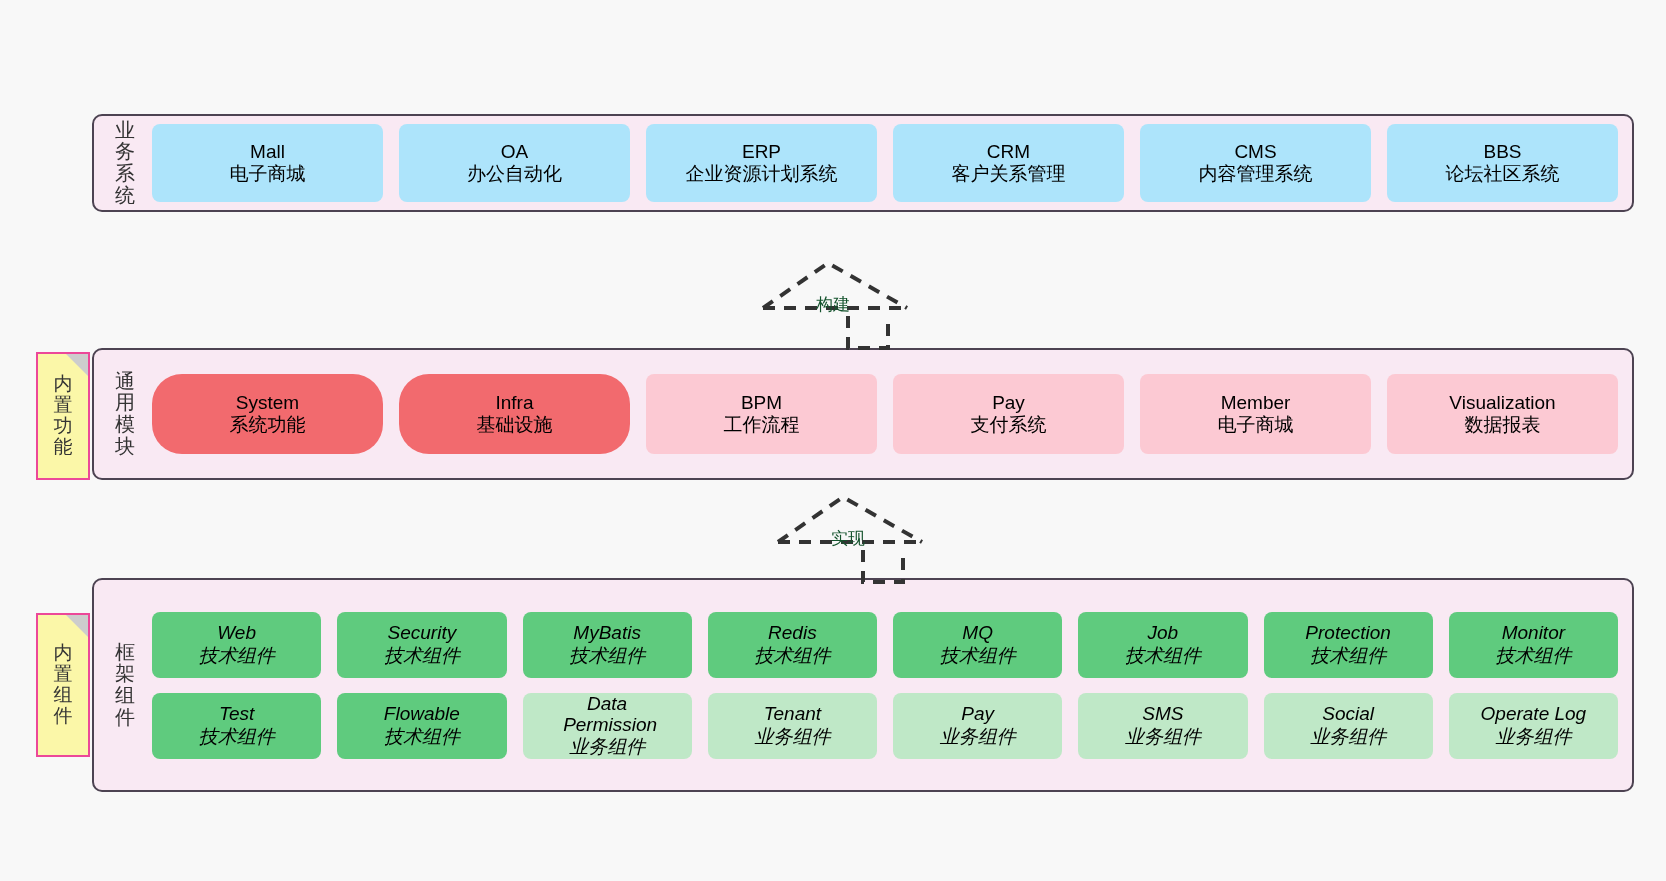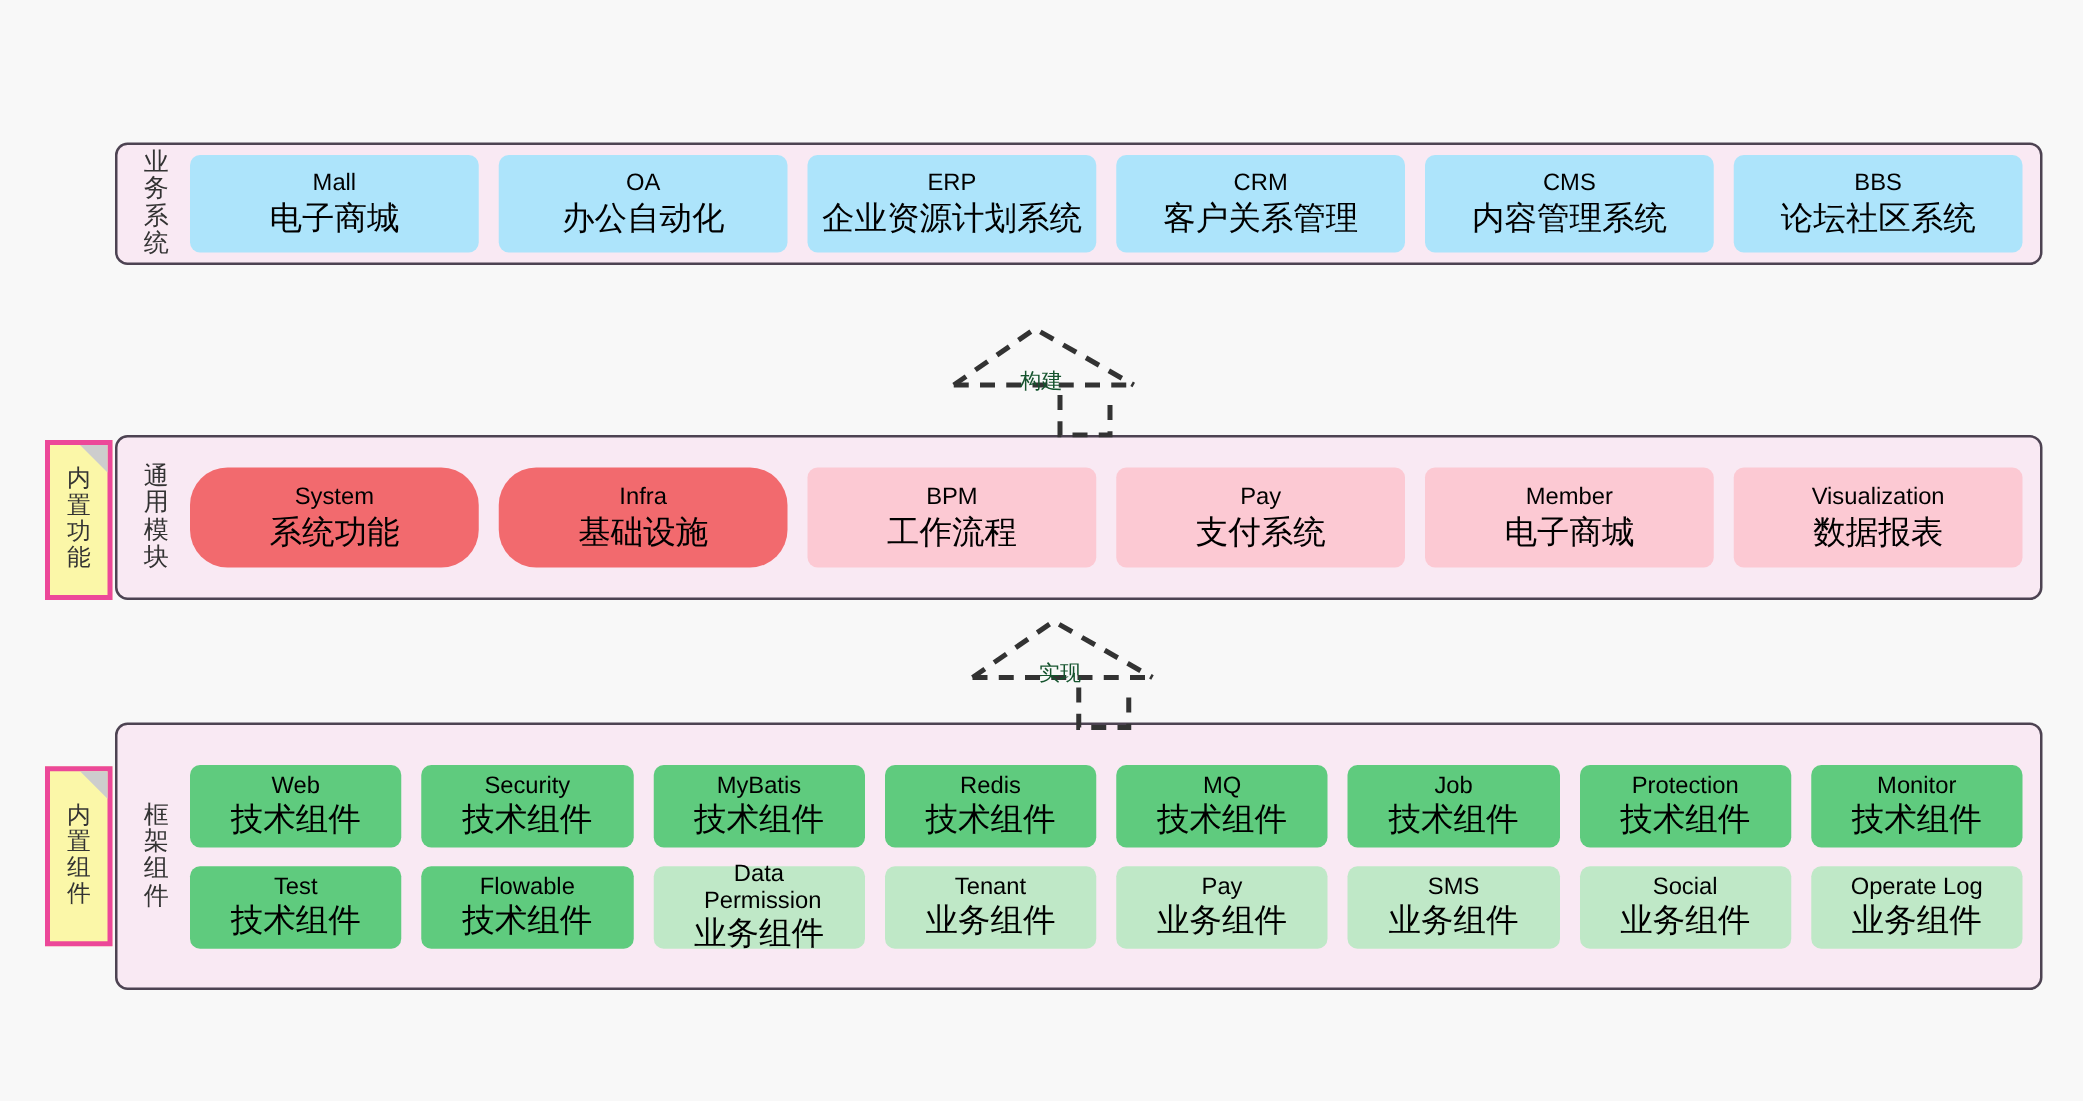--- a/index.html
+++ b/index.html
@@ -63,37 +63,37 @@
     display: flex;
     flex-direction: column;
     align-items: center;
     justify-content: center;
     text-align: center;
     font-size: 19px;
     line-height: 1.18;
     color: #000000;
     padding: 6px 4px;
   }
-  .node .n-sub { font-size: 26px; }
+  .node .n-sub { font-size: 19px; }
 
   .h-biz   { height: 78px; }
   .h-mod   { height: 80px; }
-  .h-comp  { height: 66px; }
+  .h-comp  { height: 66px; font-style: italic; }
 
   .c-blue        { background: #ade4fb; }
   .c-red-strong  { background: #f26a6e; border-radius: 30px; }
   .c-red-light   { background: #fcc9d3; }
   .c-green-strong{ background: #5fcb7e; }
   .c-green-light { background: #bfe8c7; }
 
   
   .note {
     position: absolute;
     background: #fbf7a8;
-    border: 4px solid #ec4899;
+    border: 2px solid #ec4899;
     display: flex;
     align-items: center;
     justify-content: center;
     font-size: 19px;
     line-height: 1.1;
     color: #333333;
     text-align: center;
     z-index: 4;
   }
   .note .note-text {

